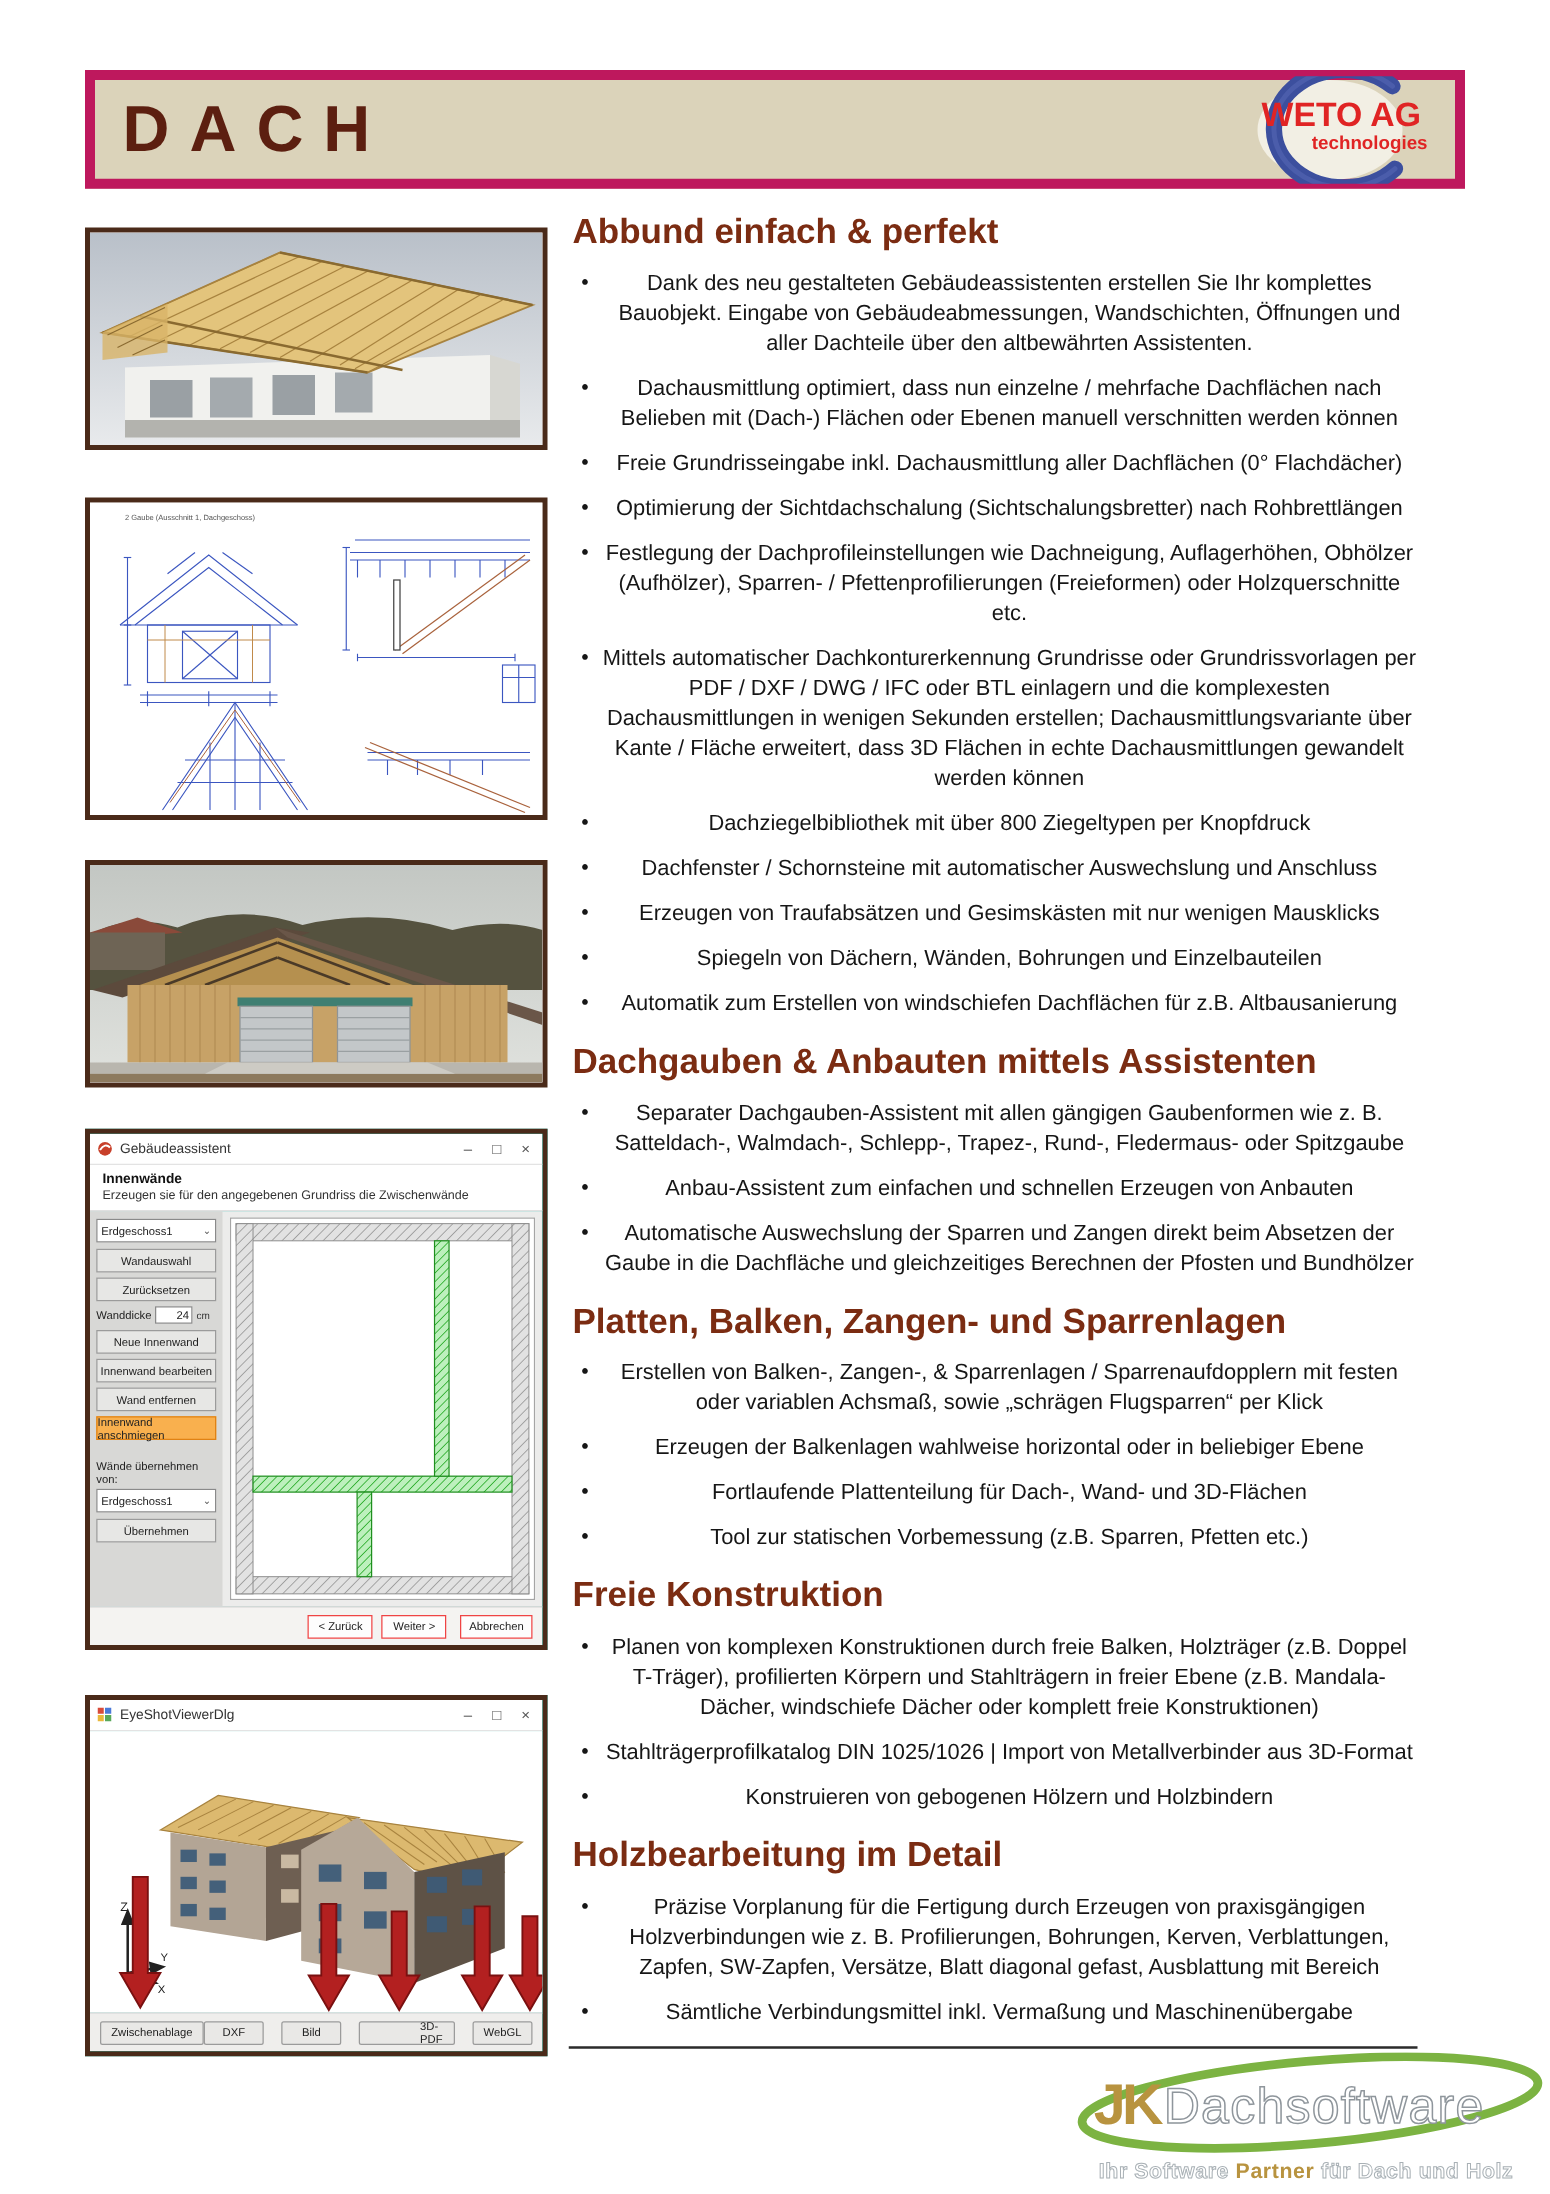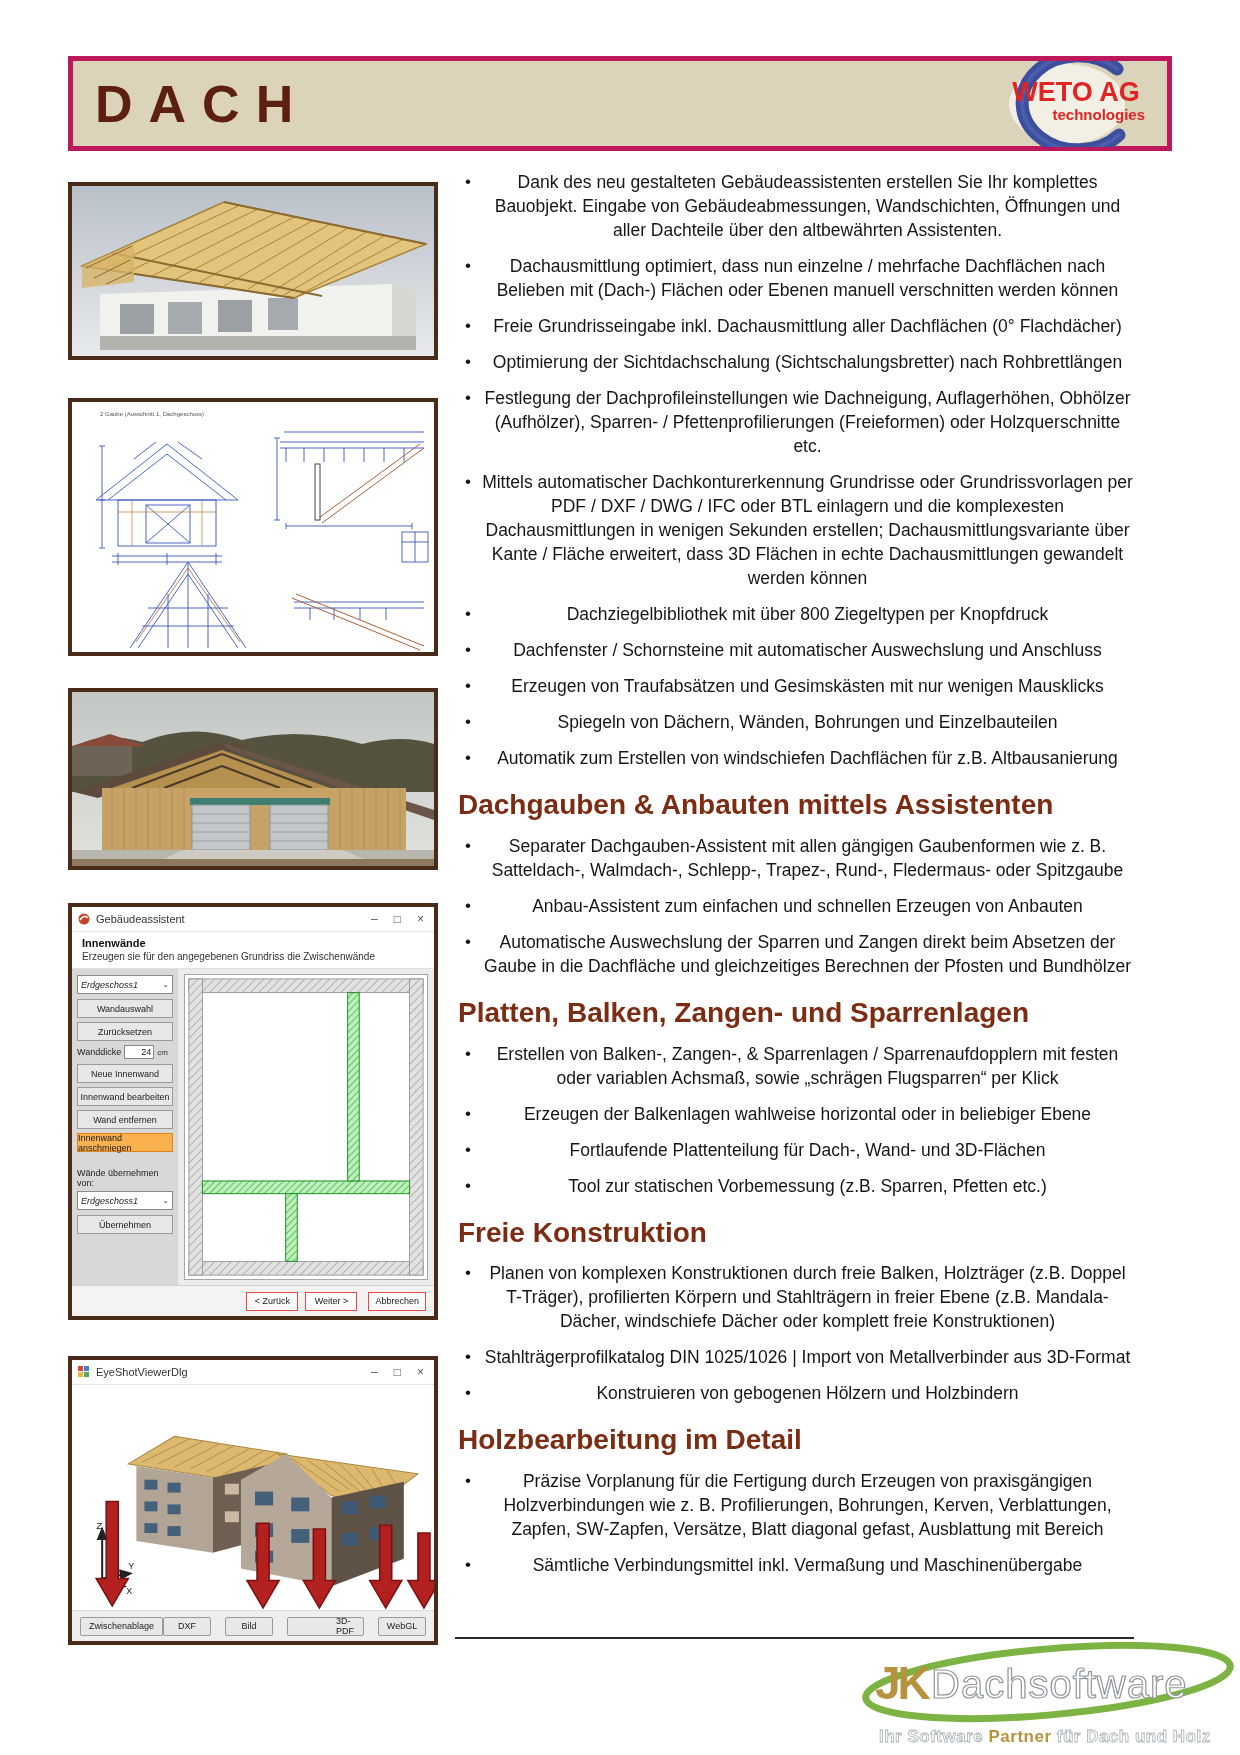--- a/index.html
+++ b/index.html
@@ -3,21 +3,21 @@
 <meta charset="utf-8">
 <style>
   html,body{margin:0;padding:0;}
   body{
     width:1240px;height:1755px;position:relative;background:#ffffff;
     font-family:"Liberation Sans","DejaVu Sans",sans-serif;color:#111;overflow:hidden;
   }
   
   .page-header{
     position:absolute;left:68px;top:56px;width:1104px;height:95px;
-    background:#dbd3ba;border:5px solid #be185d;box-sizing:border-box;
+    background:#dbd3ba;border:8px solid #be185d;box-sizing:border-box;
     display:flex;align-items:center;justify-content:space-between;
   }
   .dach-title{
     font-size:52px;font-weight:bold;color:#5c1f10;letter-spacing:16px;
     padding-left:22px;line-height:1;
   }
   .weto-logo{position:relative;width:168px;height:86px;margin-right:14px;}
   .weto-logo svg{position:absolute;left:0;top:0;}
   .weto-text{position:absolute;right:2px;top:18px;text-align:center;width:150px;}
   .weto-name{font-size:27px;font-weight:800;color:#e02424;letter-spacing:0px;line-height:1;}
@@ -37,21 +37,21 @@
   .dlg-title{font-size:11px;color:#333;margin-left:6px;flex:1;}
   .dlg-controls{display:flex;gap:16px;color:#555;font-size:12px;align-items:center;padding-right:4px;}
   .dlg-controls span{line-height:1;cursor:default;}
   .wiz-head{background:#fff;padding:5px 10px 6px;border-bottom:1px solid #e0e0e0;flex:0 0 auto;}
   .wiz-head-title{font-size:11px;font-weight:bold;color:#111;}
   .wiz-head-sub{font-size:10px;color:#333;margin-top:2px;}
   .wiz-body{flex:1;display:flex;background:#ececeb;min-height:0;}
   .wiz-panel{width:106px;background:#d8d8d6;padding:6px 5px;box-sizing:border-box;flex:0 0 auto;}
   .wiz-select{
     background:#fff;border:1px solid #8a8a8a;height:17px;font-size:9px;display:flex;
-    align-items:center;justify-content:space-between;padding:0 3px;margin-bottom:5px;color:#222;font-style:italic;
+    align-items:center;justify-content:space-between;padding:0 3px;margin-bottom:5px;color:#222;
   }
   .wiz-caret{font-size:8px;color:#555;}
   .wiz-btn{
     background:#e7e7e5;border:1px solid #9b9b9b;height:17px;font-size:9px;color:#222;
     display:flex;align-items:center;justify-content:center;margin-bottom:4px;
   }
   .wiz-btn.orange{background:#f9b04e;border:1px solid #e08214;}
   .wiz-row{display:flex;align-items:center;gap:3px;margin:3px 0 5px;}
   .wiz-label{font-size:9px;color:#222;}
   .wiz-input{width:30px;height:14px;border:1px solid #8a8a8a;background:#fff;font-size:9px;
@@ -473,20 +473,21 @@
       <div class="viewer-fbtn" style="min-width:48px;">DXF</div>
       <div class="viewer-fbtn" style="min-width:48px;">Bild</div>
       <div class="viewer-fbtn" style="min-width:48px;padding-left:48px;">3D-PDF</div>
       <div class="viewer-fbtn" style="min-width:48px;">WebGL</div>
     </div>
   </div>
 </div>
 
 <main class="content">
   <section>
+    <h2 class="sec-title">Abbund einfach &amp; perfekt</h2>
     <div class="bullet">Dank des neu gestalteten Gebäudeassistenten erstellen Sie Ihr komplettes Bauobjekt. Eingabe von Gebäudeabmessungen, Wandschichten, Öffnungen und aller Dachteile über den altbewährten Assistenten.</div>
     <div class="bullet">Dachausmittlung optimiert, dass nun einzelne / mehrfache Dachflächen nach Belieben mit (Dach-) Flächen oder Ebenen manuell verschnitten werden können</div>
     <div class="bullet">Freie Grundrisseingabe inkl. Dachausmittlung aller Dachflächen (0° Flachdächer)</div>
     <div class="bullet">Optimierung der Sichtdachschalung (Sichtschalungsbretter) nach Rohbrettlängen</div>
     <div class="bullet">Festlegung der Dachprofileinstellungen wie Dachneigung, Auflagerhöhen, Obhölzer (Aufhölzer), Sparren- / Pfettenprofilierungen (Freieformen) oder Holzquerschnitte etc.</div>
     <div class="bullet">Mittels automatischer Dachkonturerkennung Grundrisse oder Grundrissvorlagen per PDF / DXF / DWG / IFC oder BTL einlagern und die komplexesten Dachausmittlungen in wenigen Sekunden erstellen; Dachausmittlungsvariante über Kante / Fläche erweitert, dass 3D Flächen in echte Dachausmittlungen gewandelt werden können</div>
     <div class="bullet">Dachziegelbibliothek mit über 800 Ziegeltypen per Knopfdruck</div>
     <div class="bullet">Dachfenster / Schornsteine mit automatischer Auswechslung und Anschluss</div>
     <div class="bullet">Erzeugen von Traufabsätzen und Gesimskästen mit nur wenigen Mausklicks</div>
     <div class="bullet">Spiegeln von Dächern, Wänden, Bohrungen und Einzelbauteilen</div>

